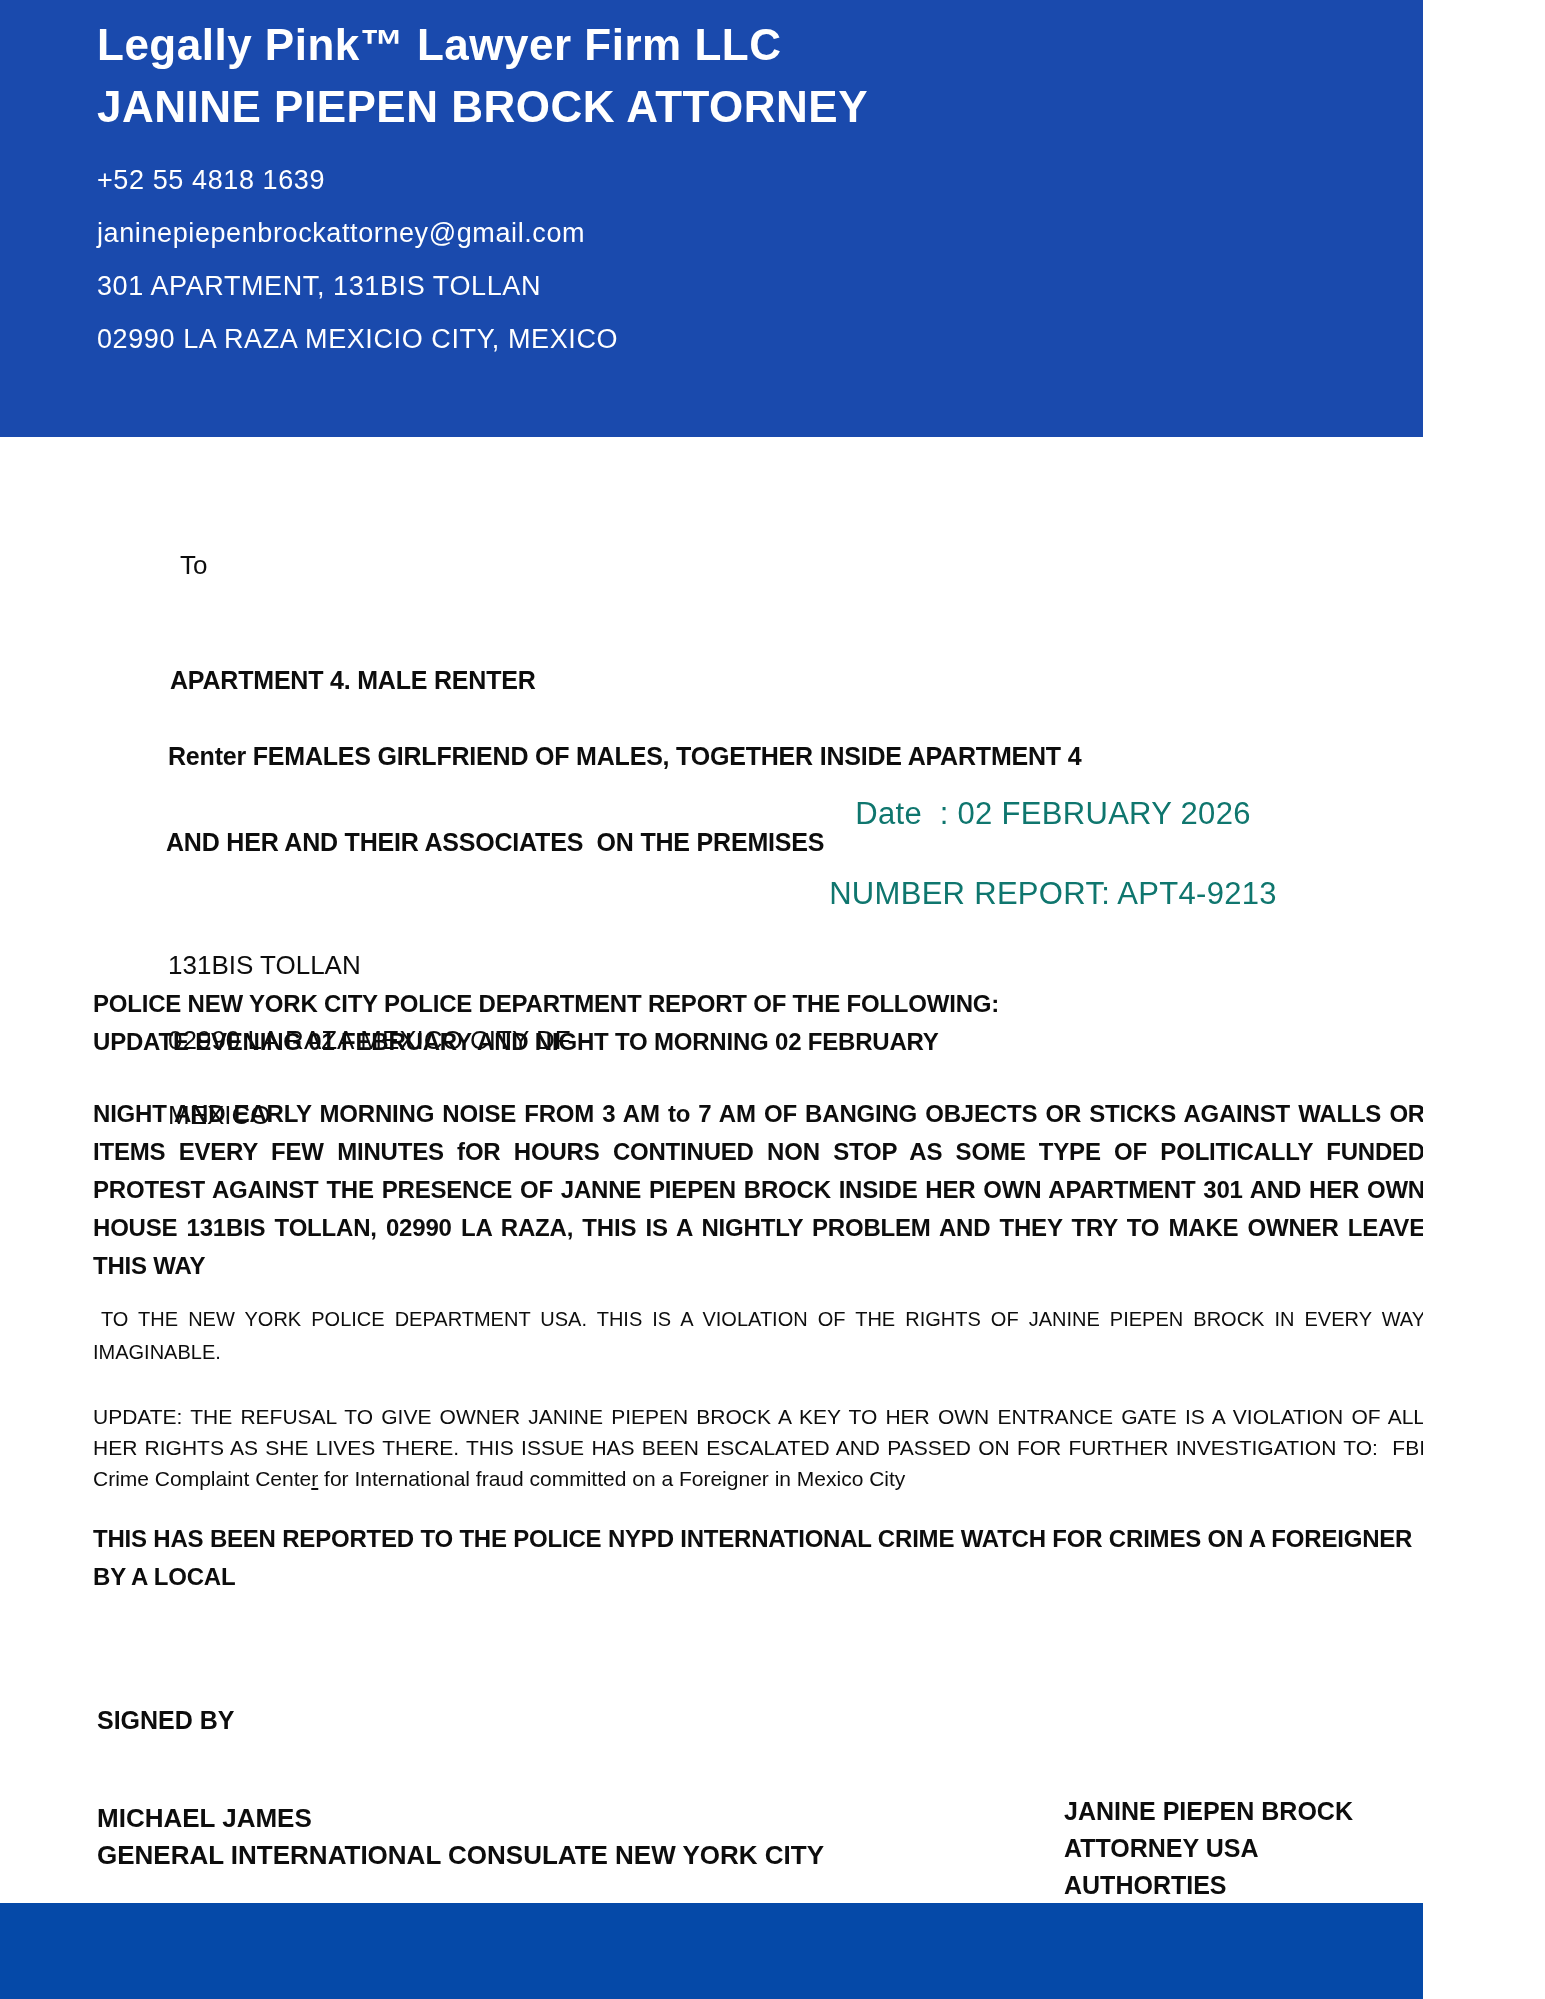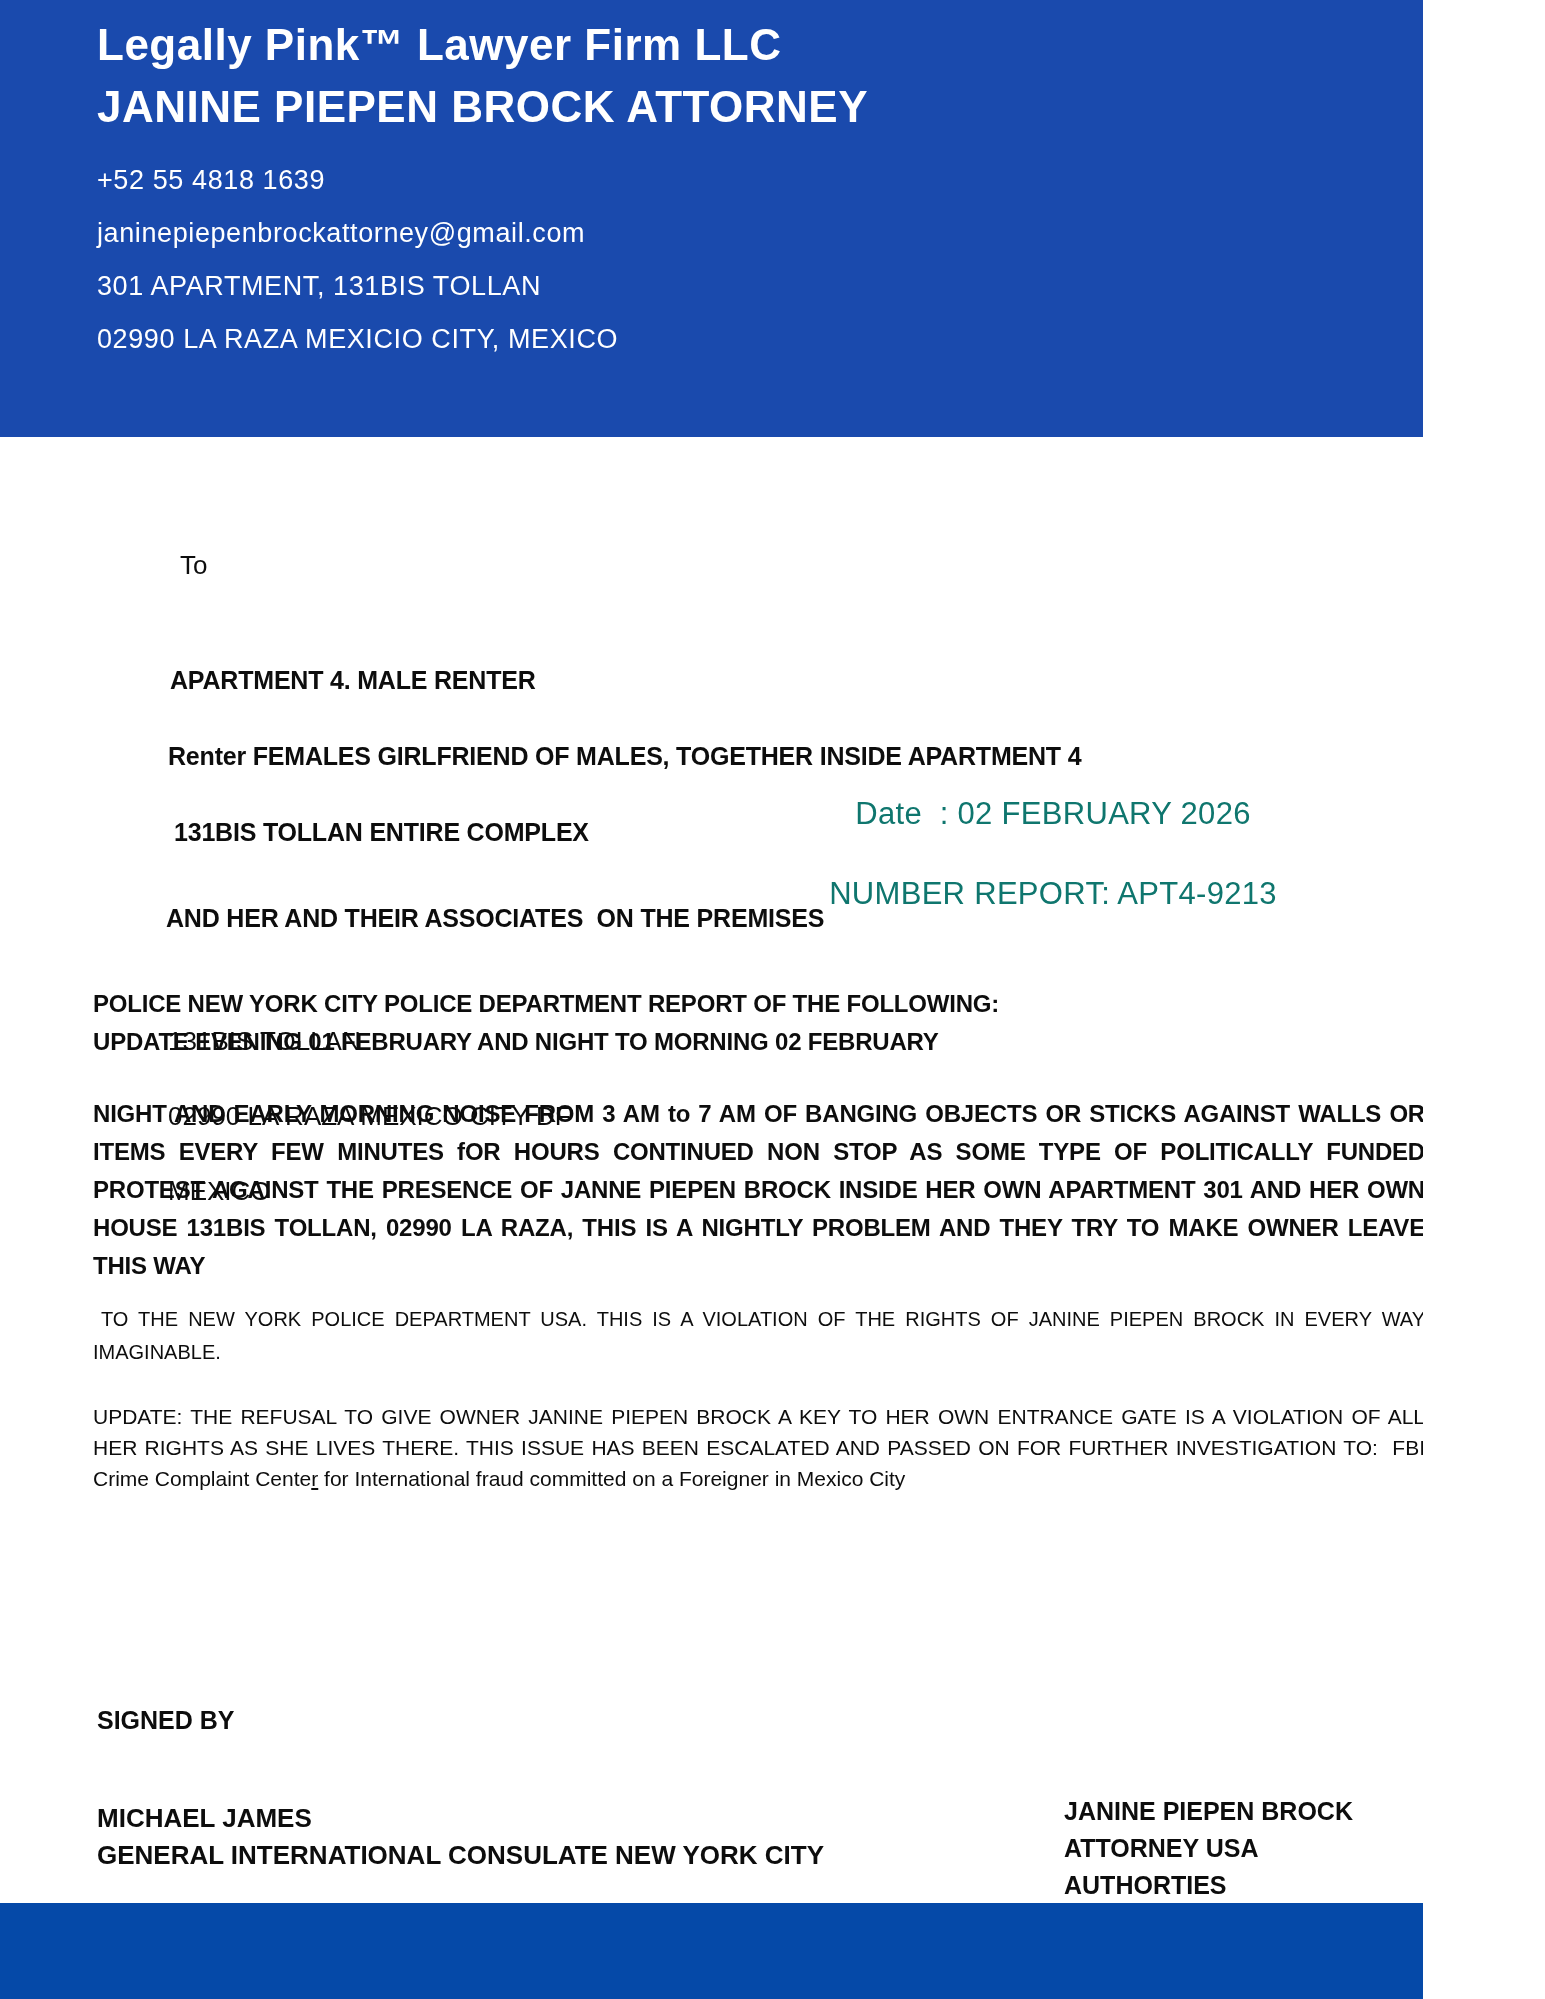--- a/index.html
+++ b/index.html
@@ -185,40 +185,40 @@
       <div class="contact">janinepiepenbrockattorney@gmail.com</div>
       <div class="contact">301 APARTMENT, 131BIS TOLLAN</div>
       <div class="contact">02990 LA RAZA MEXICIO CITY, MEXICO</div>
     </div>
   </header>
 
   <section class="recipient">
     <div class="to-label">To</div>
     <div class="r-bold r-line1">APARTMENT 4. MALE RENTER</div>
     <div class="r-bold r-line2">Renter FEMALES GIRLFRIEND OF MALES, TOGETHER INSIDE APARTMENT 4</div>
-    <div class="r-bold r-line3">131BIS TOLLAN ENTIRE COMPLEX</div>
     <div class="r-bold r-line4">AND HER AND THEIR ASSOCIATES  ON THE PREMISES</div>
     <div class="r-address">
       <div class="r-addr-line">131BIS TOLLAN</div>
       <div class="r-addr-line">02990 LA RAZA MEXICO CITY DF</div>
       <div class="r-addr-line">MEXICO</div>
     </div>
   </section>
 
   <aside class="report-meta">
     <div class="meta-line">Date  : 02 FEBRUARY 2026</div>
     <div class="meta-line">NUMBER REPORT: APT4-9213</div>
   </aside>
 
   <main class="body-text">
     <div class="b-head">POLICE NEW YORK CITY POLICE DEPARTMENT REPORT OF THE FOLLOWING:</div>
     <div class="b-head">UPDATE EVENING 01 FEBRUARY AND NIGHT TO MORNING 02 FEBRUARY</div>
     <p class="p-noise">NIGHT AND EARLY MORNING NOISE FROM 3 AM to 7 AM OF BANGING OBJECTS OR STICKS AGAINST WALLS OR ITEMS EVERY FEW MINUTES fOR HOURS CONTINUED NON STOP AS SOME TYPE OF POLITICALLY FUNDED PROTEST AGAINST THE PRESENCE OF JANNE PIEPEN BROCK INSIDE HER OWN APARTMENT 301 AND HER OWN HOUSE 131BIS TOLLAN, 02990 LA RAZA, THIS IS A NIGHTLY PROBLEM AND THEY TRY TO MAKE OWNER LEAVE THIS WAY</p>
     <p class="p-violation">TO THE NEW YORK POLICE DEPARTMENT USA. THIS IS A VIOLATION OF THE RIGHTS OF JANINE PIEPEN BROCK IN EVERY WAY IMAGINABLE.</p>
     <p class="p-update"><span>UPDATE: THE REFUSAL TO GIVE OWNER JANINE PIEPEN BROCK A KEY TO HER OWN ENTRANCE GATE IS A VIOLATION OF ALL HER RIGHTS AS SHE LIVES THERE. THIS ISSUE HAS BEEN ESCALATED AND PASSED ON FOR FURTHER INVESTIGATION TO:  FBI Crime Complaint Cente</span><span class="u">r</span><span> for International fraud committed on a Foreigner in Mexico City</span></p>
+    <p class="p-reported">THIS HAS BEEN REPORTED TO THE POLICE NYPD INTERNATIONAL CRIME WATCH FOR CRIMES ON A FOREIGNER BY A LOCAL</p>
   </main>
 
   <div class="signed-by">SIGNED BY</div>
 
   <div class="sig-left">
     <div class="sig-line">MICHAEL JAMES</div>
     <div class="sig-line">GENERAL INTERNATIONAL CONSULATE NEW YORK CITY</div>
   </div>
 
   <div class="sig-right">

